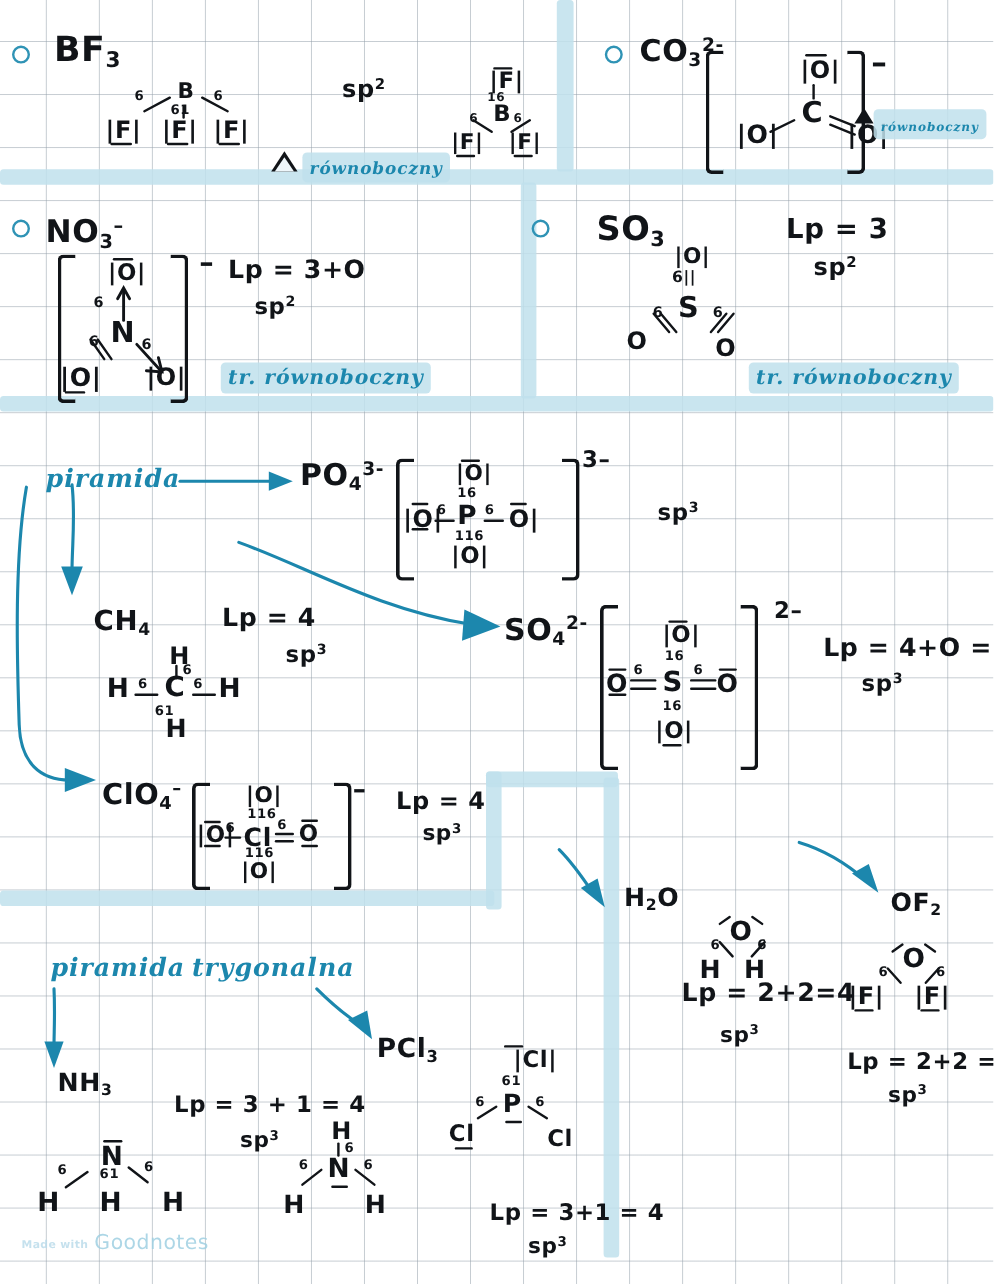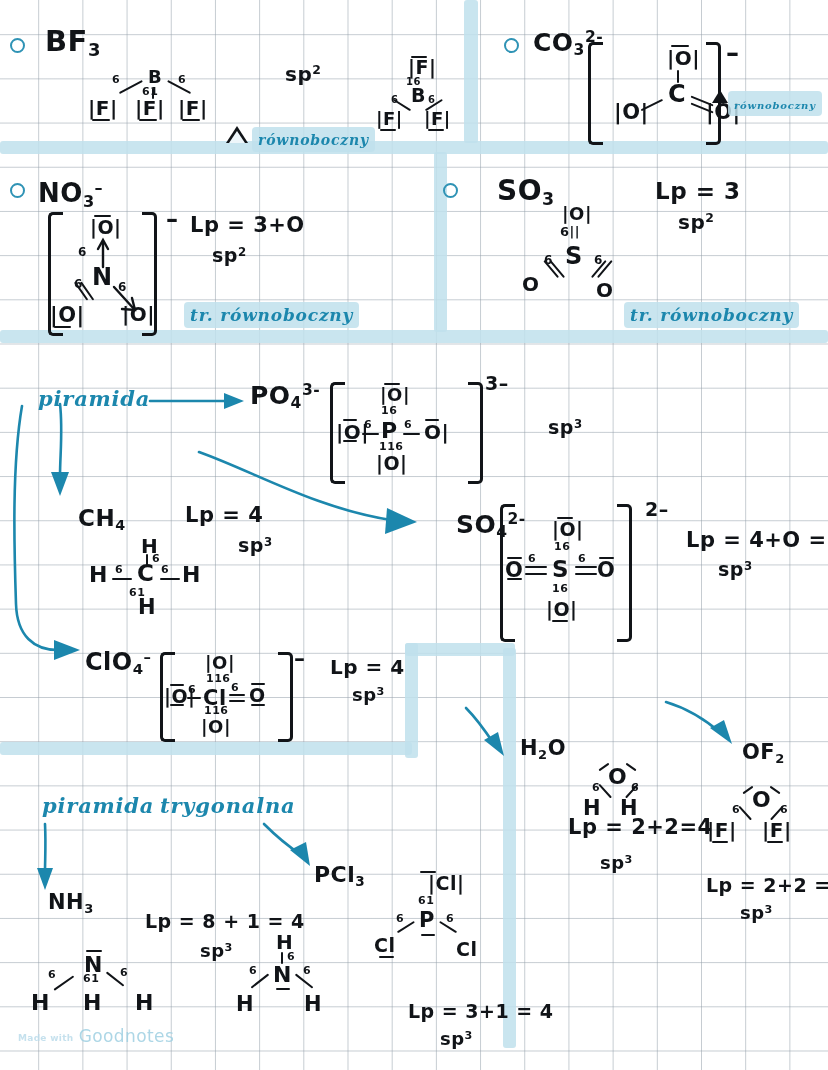--- a/index.html
+++ b/index.html
@@ -263,21 +263,21 @@
   <div class="ink" style="left:89px;top:562px;font-size:22px;">H</div>
   <div class="bond" style="left:112px;top:578px;width:20px;height:2.4px;"></div>
   <div class="ink thin" style="left:115px;top:563px;font-size:11px;">6</div>
   <div class="ink" style="left:137px;top:560px;font-size:23px;">C</div>
   <div class="bond" style="left:160px;top:578px;width:20px;height:2.4px;"></div>
   <div class="ink thin" style="left:161px;top:563px;font-size:11px;">6</div>
   <div class="ink" style="left:182px;top:562px;font-size:22px;">H</div>
   <div class="ink thin" style="left:129px;top:586px;font-size:11px;">61</div>
   <div class="ink" style="left:138px;top:595px;font-size:21px;">H</div>
 
-  <div class="ink" style="left:420px;top:510px;font-size:25px;margin-left:36px;">
+  <div class="ink" style="left:420px;top:510px;font-size:25px;">
     <span>SO</span><span class="sub">4</span><span class="sup">2-</span>
   </div>
   <div class="brk brkL" style="left:500px;top:504px;width:12px;height:132px;"></div>
   <div class="brk brkR" style="left:617px;top:504px;width:12px;height:132px;"></div>
   <div class="ink" style="left:645px;top:498px;font-size:19px;">2–</div>
   <div class="ink" style="left:552px;top:518px;font-size:19px;">|O|</div>
   <div class="bond" style="left:557px;top:517px;width:16px;height:2.2px;"></div>
   <div class="ink thin" style="left:554px;top:540px;font-size:11px;">16</div>
   <div class="ink" style="left:552px;top:556px;font-size:23px;">S</div>
   <div class="ink" style="left:505px;top:558px;font-size:21px;">O</div>
@@ -378,21 +378,21 @@
     <polygon points="3,46 11,68 19,46" fill="#1c87ad"></polygon>
   </svg>
   <svg class="arrow" style="left:262px;top:822px;width:70px;height:52px;">
     <path d="M2,2 C14,14 26,24 38,32" fill="none" stroke="#1c87ad" stroke-width="2.6" stroke-linecap="round"></path>
     <polygon points="28,28 48,44 44,20" fill="#1c87ad"></polygon>
   </svg>
 
   <div class="ink" style="left:48px;top:890px;font-size:21px;">
     <span>NH</span><span class="sub">3</span>
   </div>
-  <div class="ink" style="left:145px;top:910px;font-size:19px;">Lp = 8 + 1 = 4</div>
+  <div class="ink" style="left:145px;top:910px;font-size:19px;">Lp = 3 + 1 = 4</div>
   <div class="ink" style="left:200px;top:940px;font-size:18px;">
     <span>sp</span><span class="sup">3</span>
   </div>
   <div class="ink" style="left:84px;top:952px;font-size:22px;">N</div>
   <div class="bond" style="left:86px;top:950px;width:16px;height:2.2px;"></div>
   <div class="ink thin" style="left:83px;top:972px;font-size:11px;">61</div>
   <div class="bond" style="left:52px;top:982px;width:24px;height:2.4px;transform:rotate(-35deg);"></div>
   <div class="bond" style="left:104px;top:978px;width:22px;height:2.4px;transform:rotate(38deg);"></div>
   <div class="ink thin" style="left:48px;top:968px;font-size:11px;">6</div>
   <div class="ink thin" style="left:120px;top:966px;font-size:11px;">6</div>

